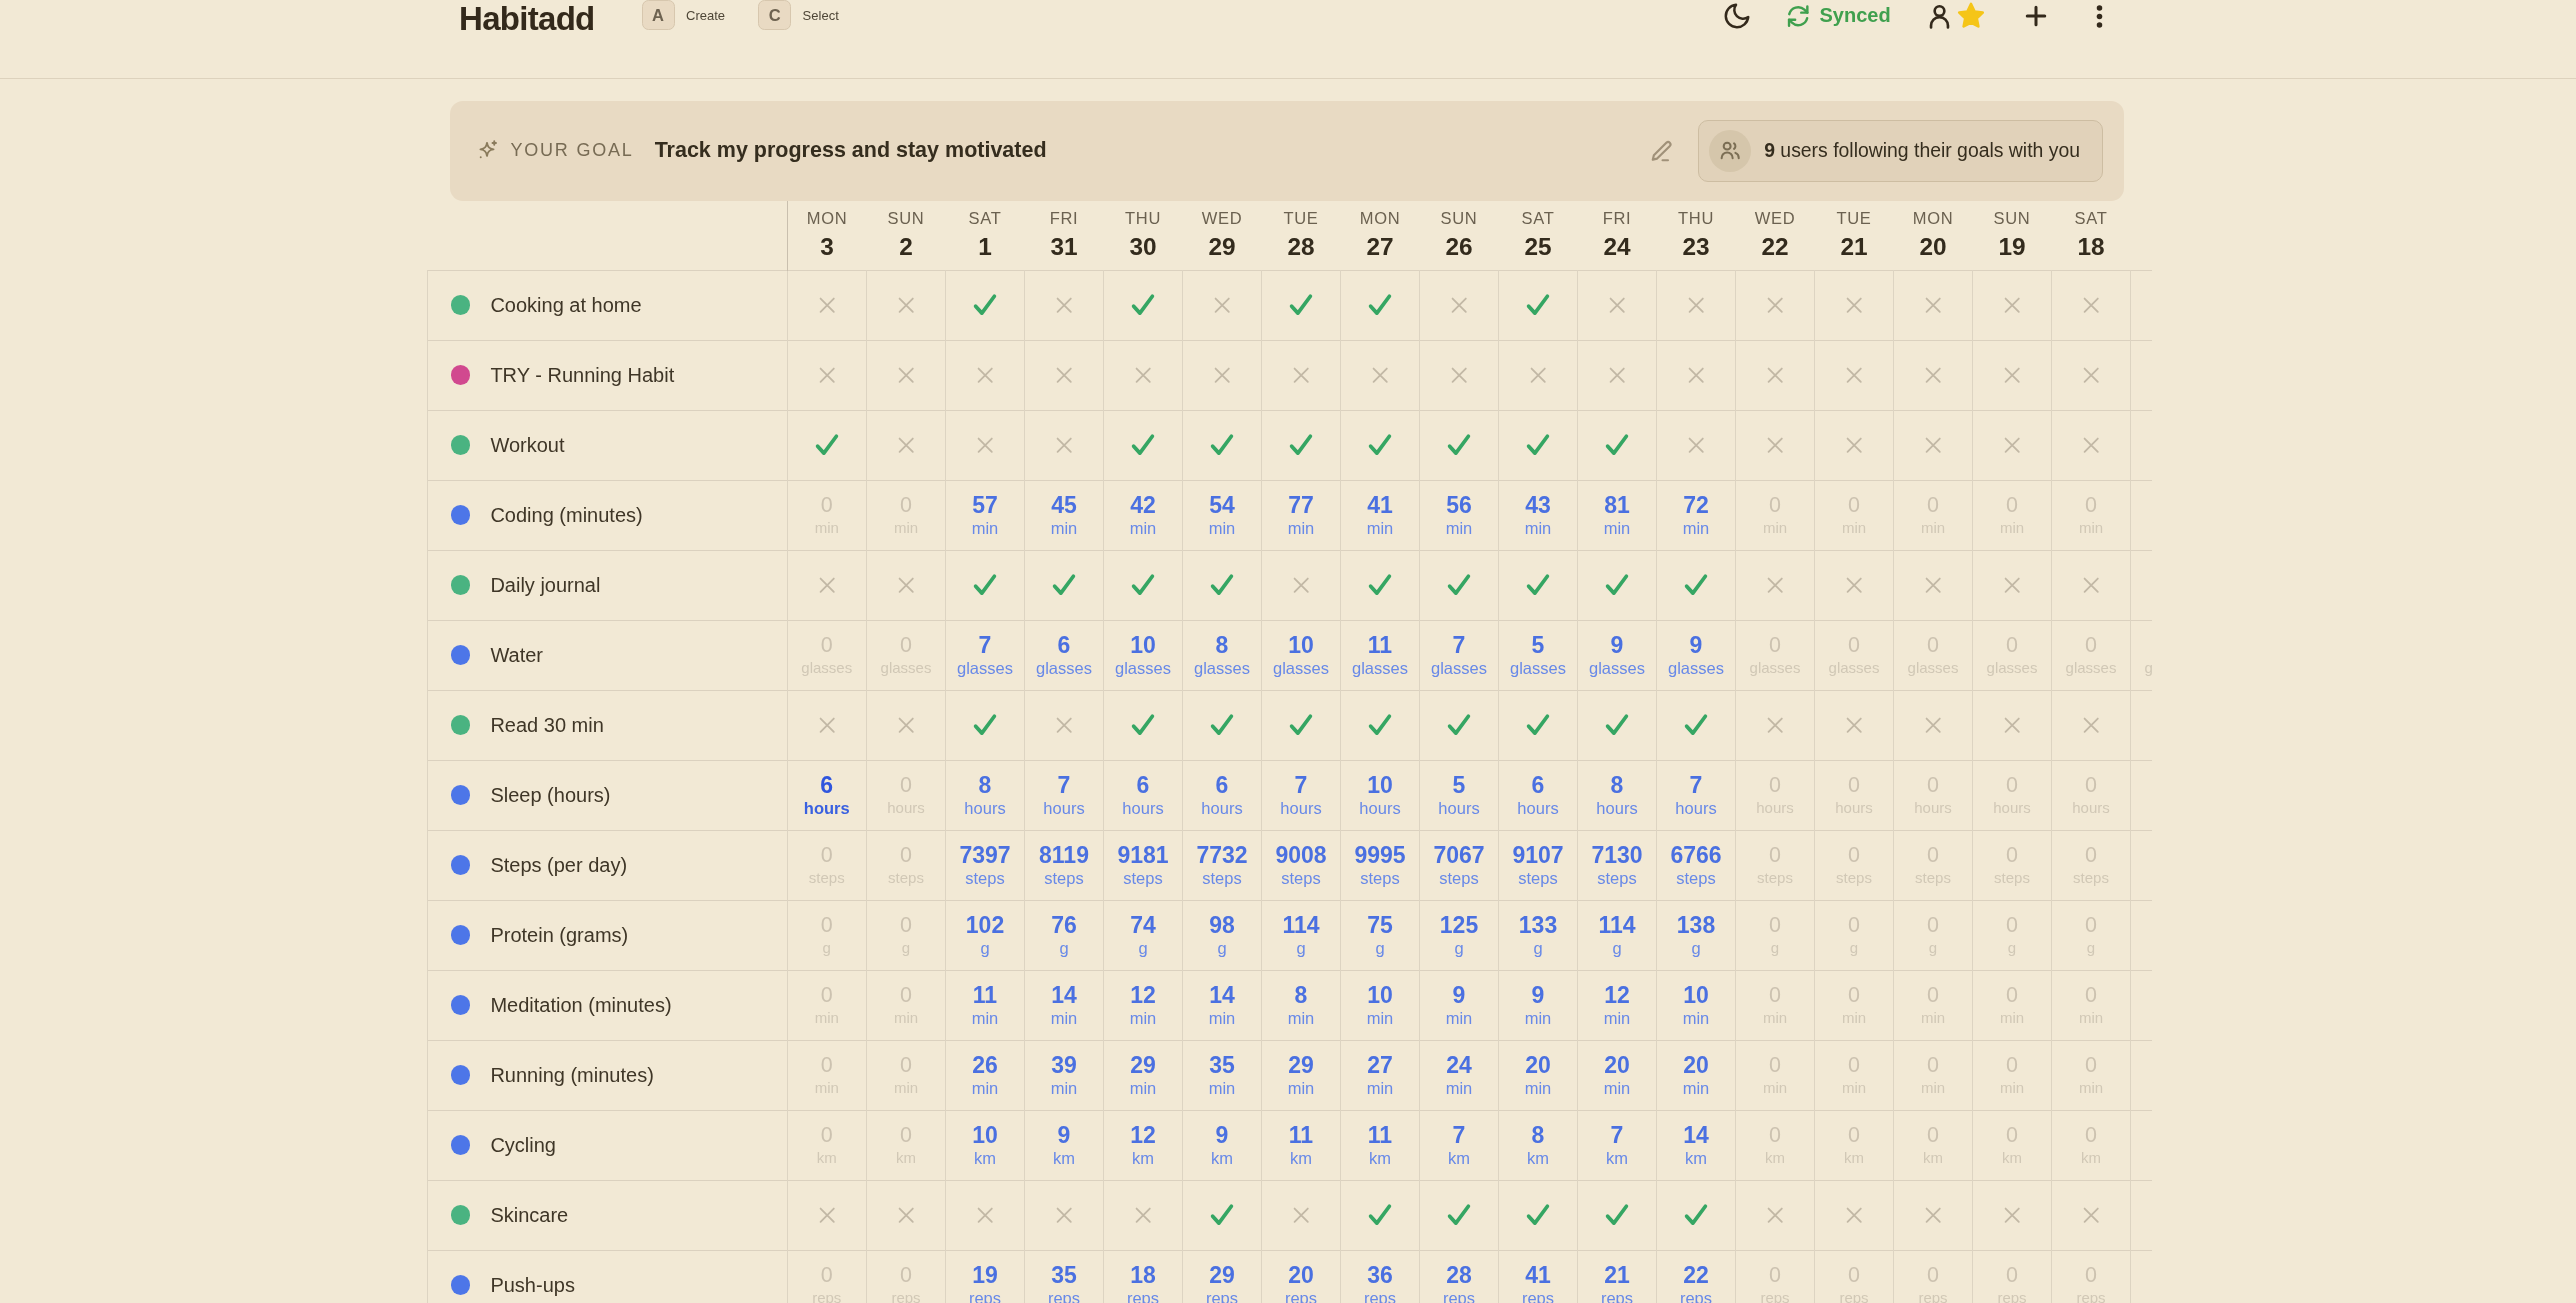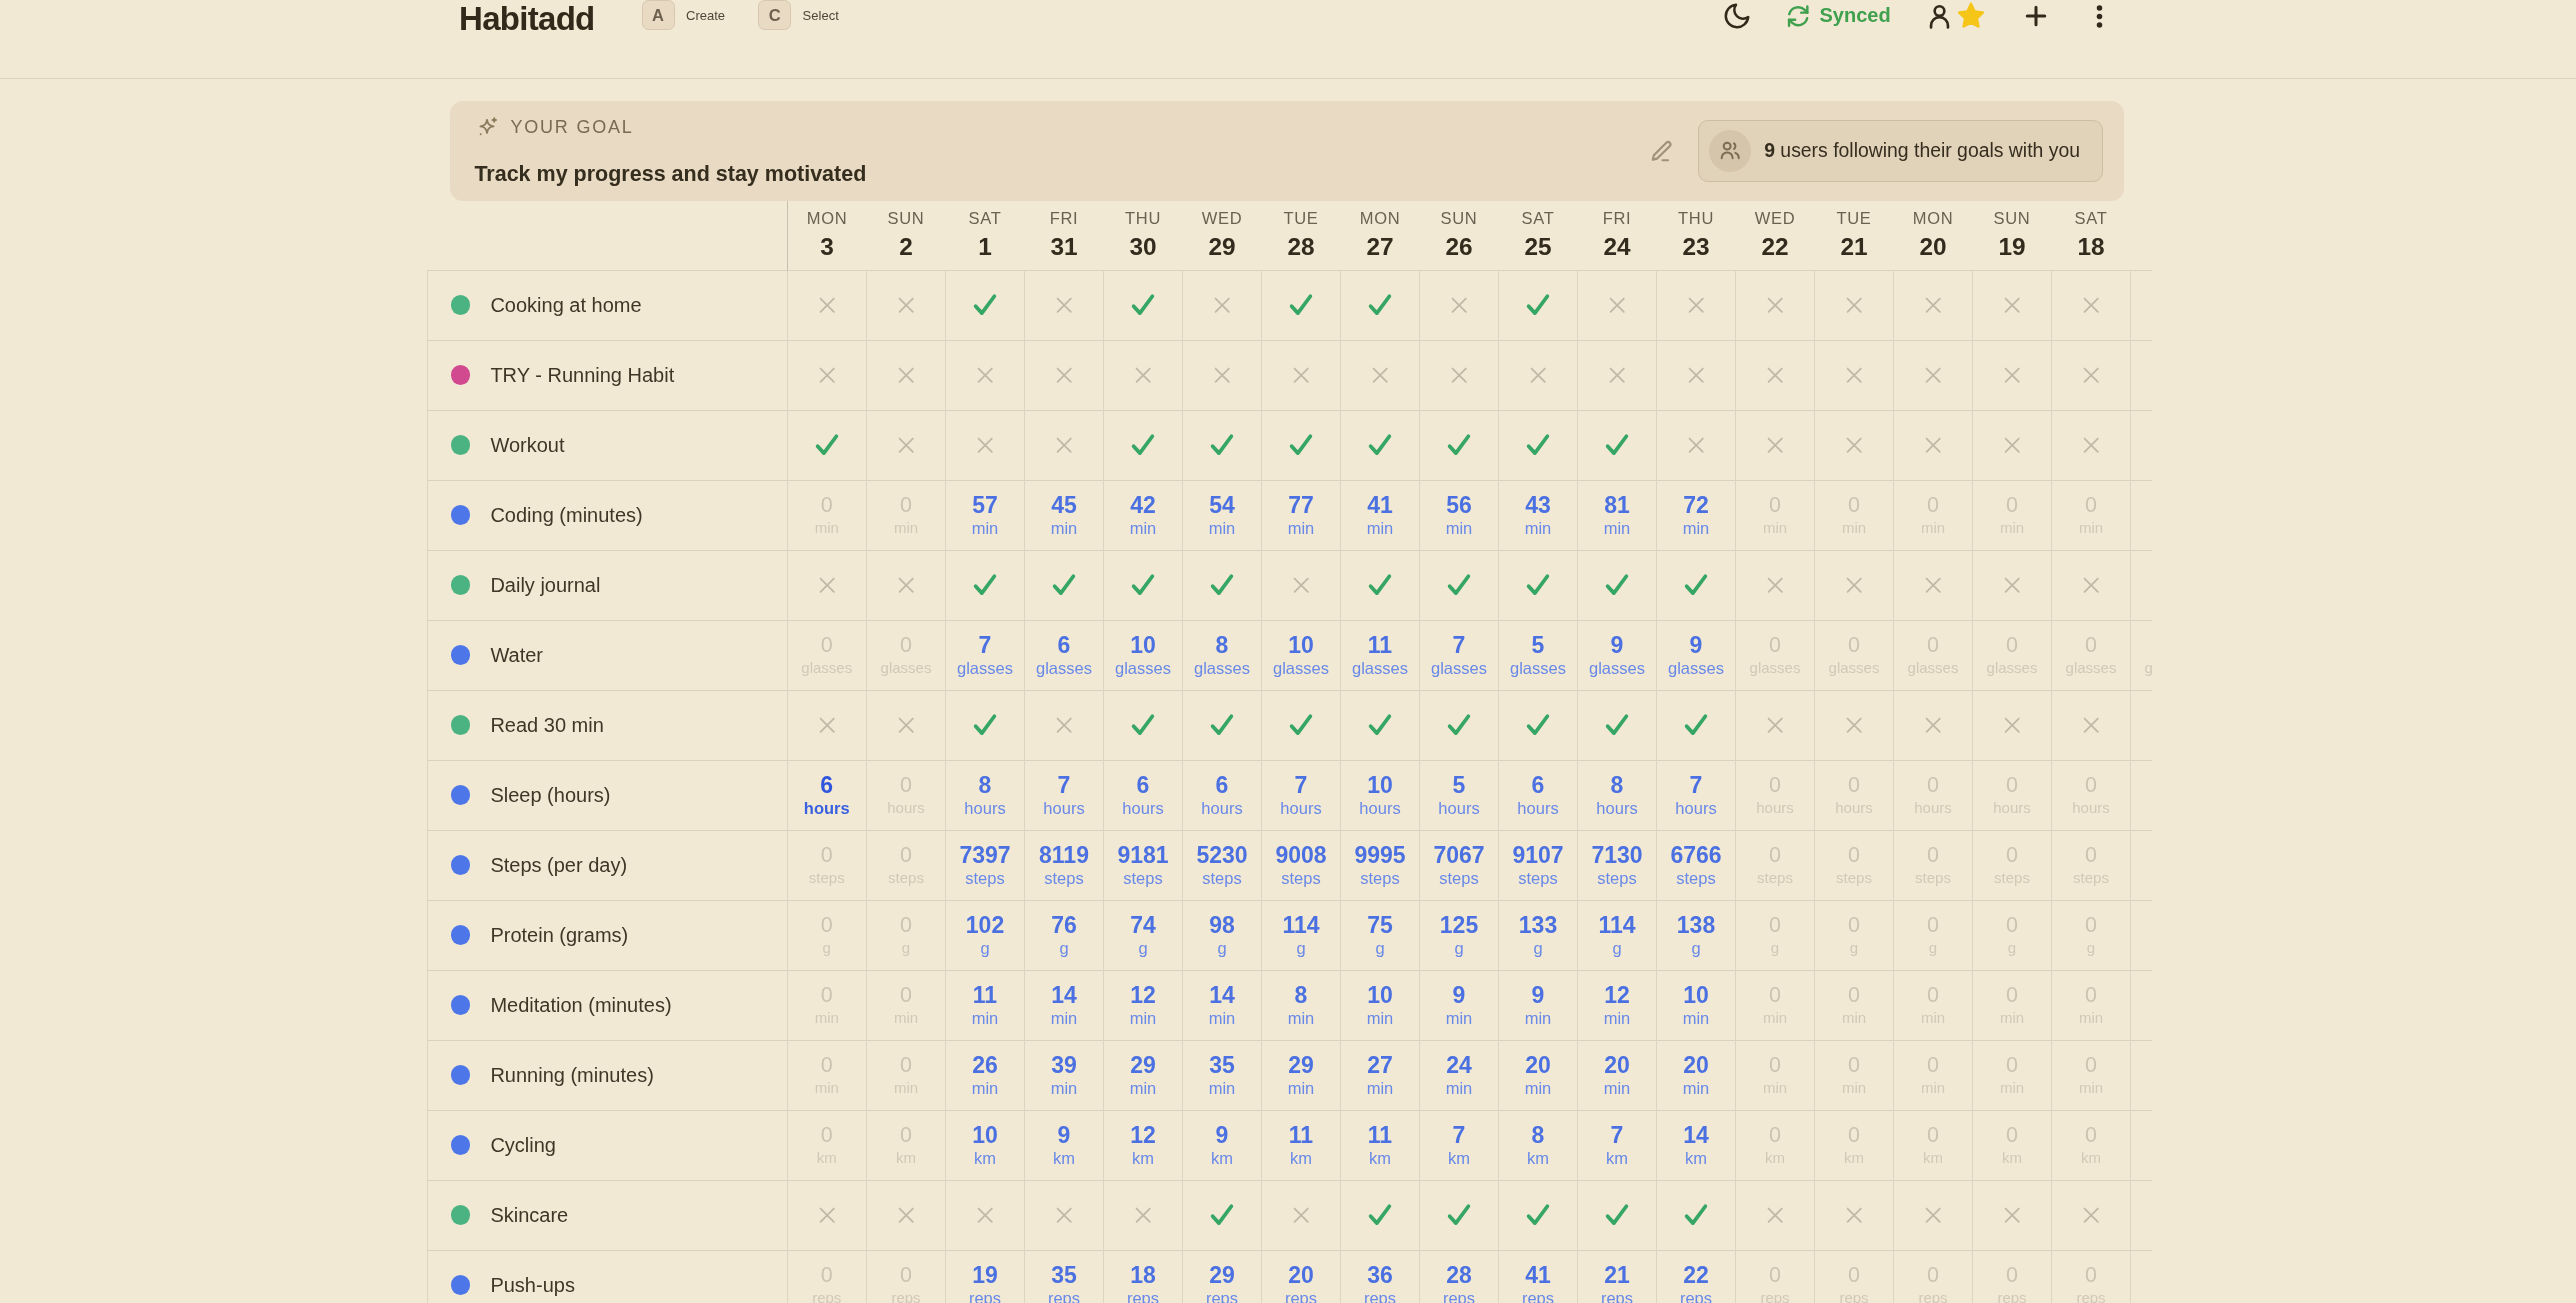--- a/index.html
+++ b/index.html
@@ -28,21 +28,21 @@
   .top-right { margin-left:auto; display:flex; align-items:center; gap:34px; }
   .icon-btn { background:none; border:none; padding:0; margin:0; display:flex; align-items:center; cursor:pointer; }
   .synced { display:flex; align-items:center; gap:8.6px; font-size:20px; font-weight:bold; color:#3fa04e; }
   .profile-btn { gap:1.4px; }
   
   .goal-banner {
     margin:21.5px 452px 0 450px; height:100px; box-sizing:border-box;
     background:#e8dac3; border-radius:13px;
     display:flex; align-items:center; padding:0 21.5px 0 24.4px;
   }
-  .goal-left { display:flex; flex-direction:column; gap:21px; }
+  .goal-left { display:flex; gap:21px; }
   .goal-label-row { display:flex; align-items:center; gap:10px; }
   .goal-label { font-size:18px; letter-spacing:1.8px; color:#776b54; }
   .goal-text { font-size:21.5px; font-weight:bold; color:#352d1e; }
   .goal-right { margin-left:auto; display:flex; align-items:center; gap:23px; }
   .followers-chip {
     height:62px; box-sizing:border-box;
     background:#e1d2ba; border:1.4px solid #cdbda2; border-radius:10px;
     display:flex; align-items:center; gap:13px; padding:0 21.5px 0 10px;
     cursor:pointer;
   }
@@ -992,21 +992,21 @@
           </td>
           <td class="cell val">
             <div class="num">8119</div>
             <div class="unit">steps</div>
           </td>
           <td class="cell val">
             <div class="num">9181</div>
             <div class="unit">steps</div>
           </td>
           <td class="cell val">
-            <div class="num">5230</div>
+            <div class="num">7732</div>
             <div class="unit">steps</div>
           </td>
           <td class="cell val">
             <div class="num">9008</div>
             <div class="unit">steps</div>
           </td>
           <td class="cell val">
             <div class="num">9995</div>
             <div class="unit">steps</div>
           </td>

